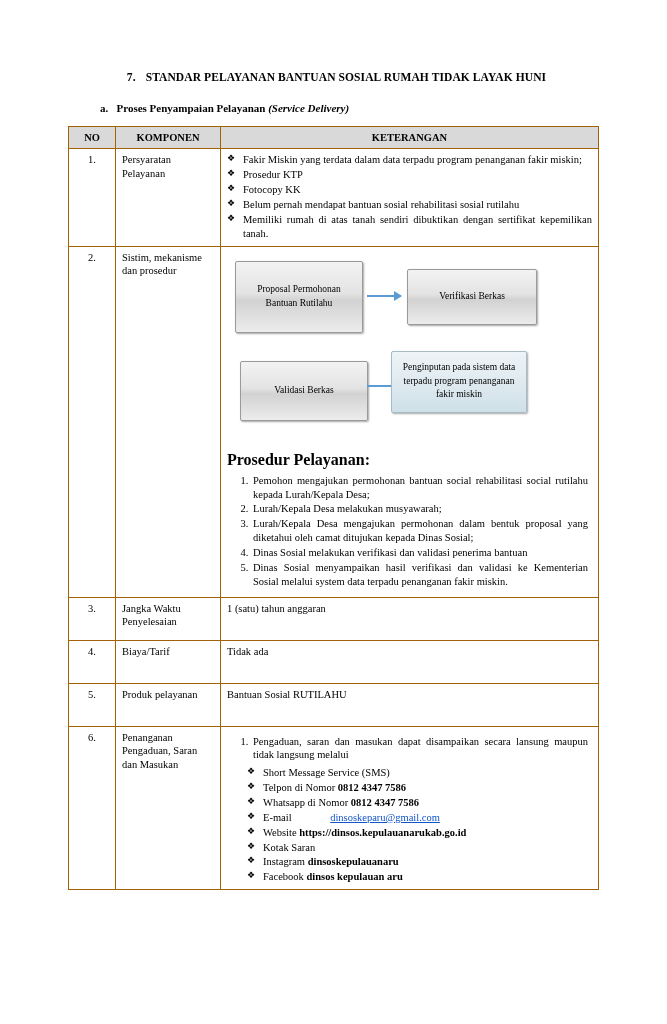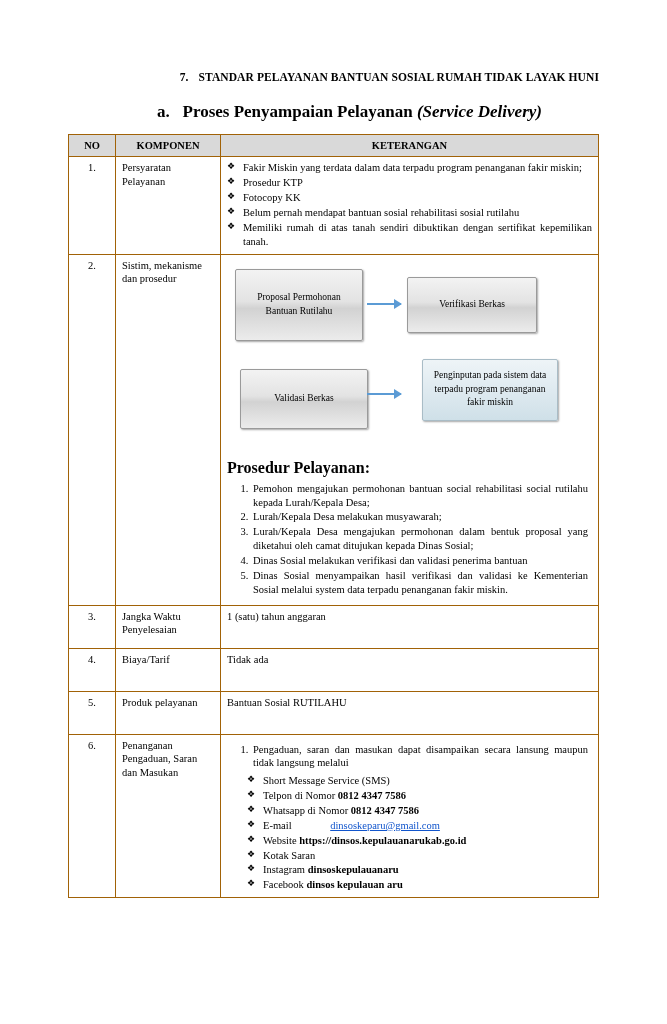--- a/index.html
+++ b/index.html
@@ -17,35 +17,34 @@
   .page {
     width: 667px;
     height: 1024px;
     box-sizing: border-box;
     padding: 60px 68px 0 68px;
     position: relative;
   }
   .doc-title {
     font-size: 11.5px;
     font-weight: bold;
-    text-align: right;
+    text-align: center;
     margin: 10px 0 0 0;
     padding-left: 28px;
     text-indent: -22px;
     line-height: 1.35;
     letter-spacing: 0.1px;
   }
   .doc-title .num { margin-right: 10px; }
   .subtitle {
-    font-size: 17px;
+    font-size: 11px;
     font-weight: bold;
     margin: 16px 0 12px 0;
     padding-left: 52px;
     text-indent: -20px;
-    text-align: center;
   }
   .subtitle .ital { font-style: italic; }
 
   table.main {
     width: 100%;
     border-collapse: collapse;
     table-layout: fixed;
   }
   table.main td, table.main th {
     border: 1px solid #a16207;
@@ -118,21 +117,21 @@
     justify-content: center;
     text-align: center;
     line-height: 1.45;
     padding: 4px 6px;
     overflow: hidden;
   }
   #box-proposal { left: 8px; top: 4px; width: 128px; height: 72px; }
   #box-verifikasi { left: 180px; top: 12px; width: 130px; height: 56px; }
   #box-validasi { left: 13px; top: 104px; width: 128px; height: 60px; }
   #box-penginputan {
-    left: 195px; top: 94px; width: 136px; height: 62px;
+    left: 164px; top: 94px; width: 136px; height: 62px;
     background: linear-gradient(to bottom, #eef4f7 0%, #dfeaf0 50%, #cfe0e8 100%);
     border: 1px solid #a9bcc6;
   }
   .arrow {
     position: absolute;
     height: 2px;
     background: #5b9bd5;
   }
   .arrow:after {
     content: "";

